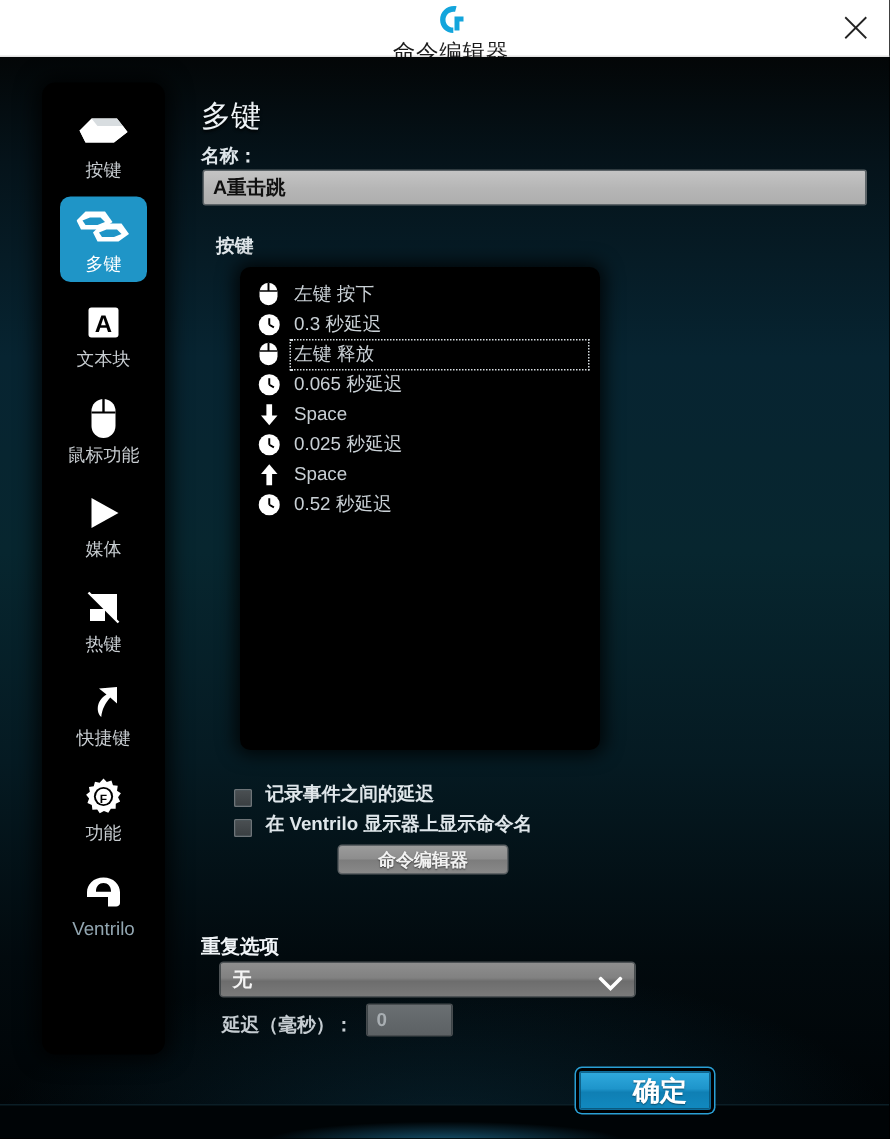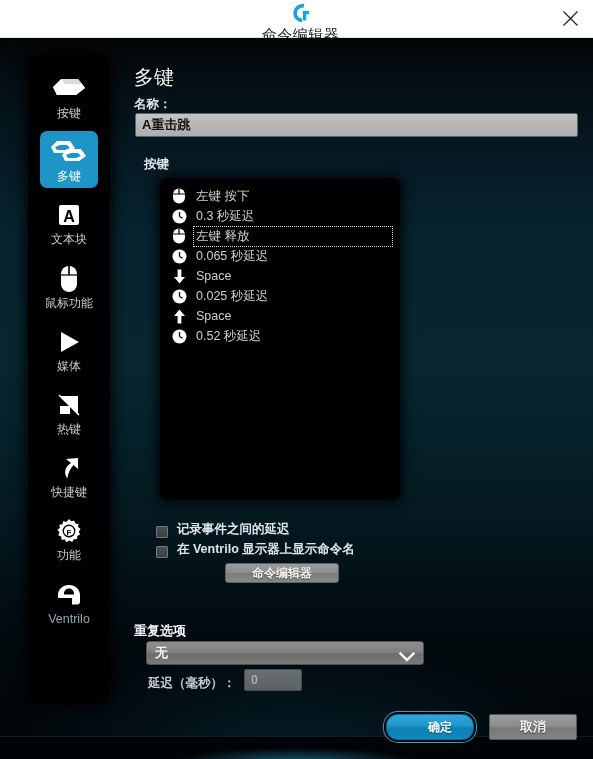--- a/index.html
+++ b/index.html
@@ -202,23 +202,23 @@
     font-family: "Liberation Sans", sans-serif;
     outline: none;
   }
 
   
   #ok-btn {
     position: absolute; left: 254px; top: 676px;
     width: 88px; height: 26px;
     background: linear-gradient(to bottom,#2fa9dd 0%,#1e95cb 45%,#0f7fb4 55%,#1189bf 100%);
     border: 1px solid #0d6d9c;
-    border-radius: 12px;
+    border-radius: 2px;
     box-shadow: 0 0 0 2px #000, 0 0 0 3px #2a9fd4;
-    color: #ffffff; font-size: 12px; font-weight: bold;
+    color: #ffffff; font-size: 18px; font-weight: bold;
     display: flex; align-items: center; justify-content: center;
     cursor: pointer;
     text-shadow: 0 1px 1px rgba(0,0,0,.45);
     padding-left: 20px;
   }
   #cancel-btn {
     position: absolute; left: 357px; top: 676px;
     width: 88px; height: 26px;
     background: linear-gradient(to bottom,#9c9c9c 0%,#8e8e8e 45%,#787878 55%,#848484 100%);
     border: 1px solid #55595c;
@@ -468,15 +468,14 @@
         <svg width="16" height="10" viewBox="0 0 16 10">
             <path d="M1.5 1.5 L8 8 L14.5 1.5" fill="none" stroke="#ffffff" stroke-width="2.4" stroke-linecap="square"></path>
           </svg>
       </span>
     </div>
 
     <div id="delay-label">延迟（毫秒）：</div>
     <input id="delay-input" type="text" disabled="" value="0" style="">
 
     <div id="ok-btn">确定</div>
-    <div id="cancel-btn">取消</div>
   </div>
 </div>
 
 </body></html>

